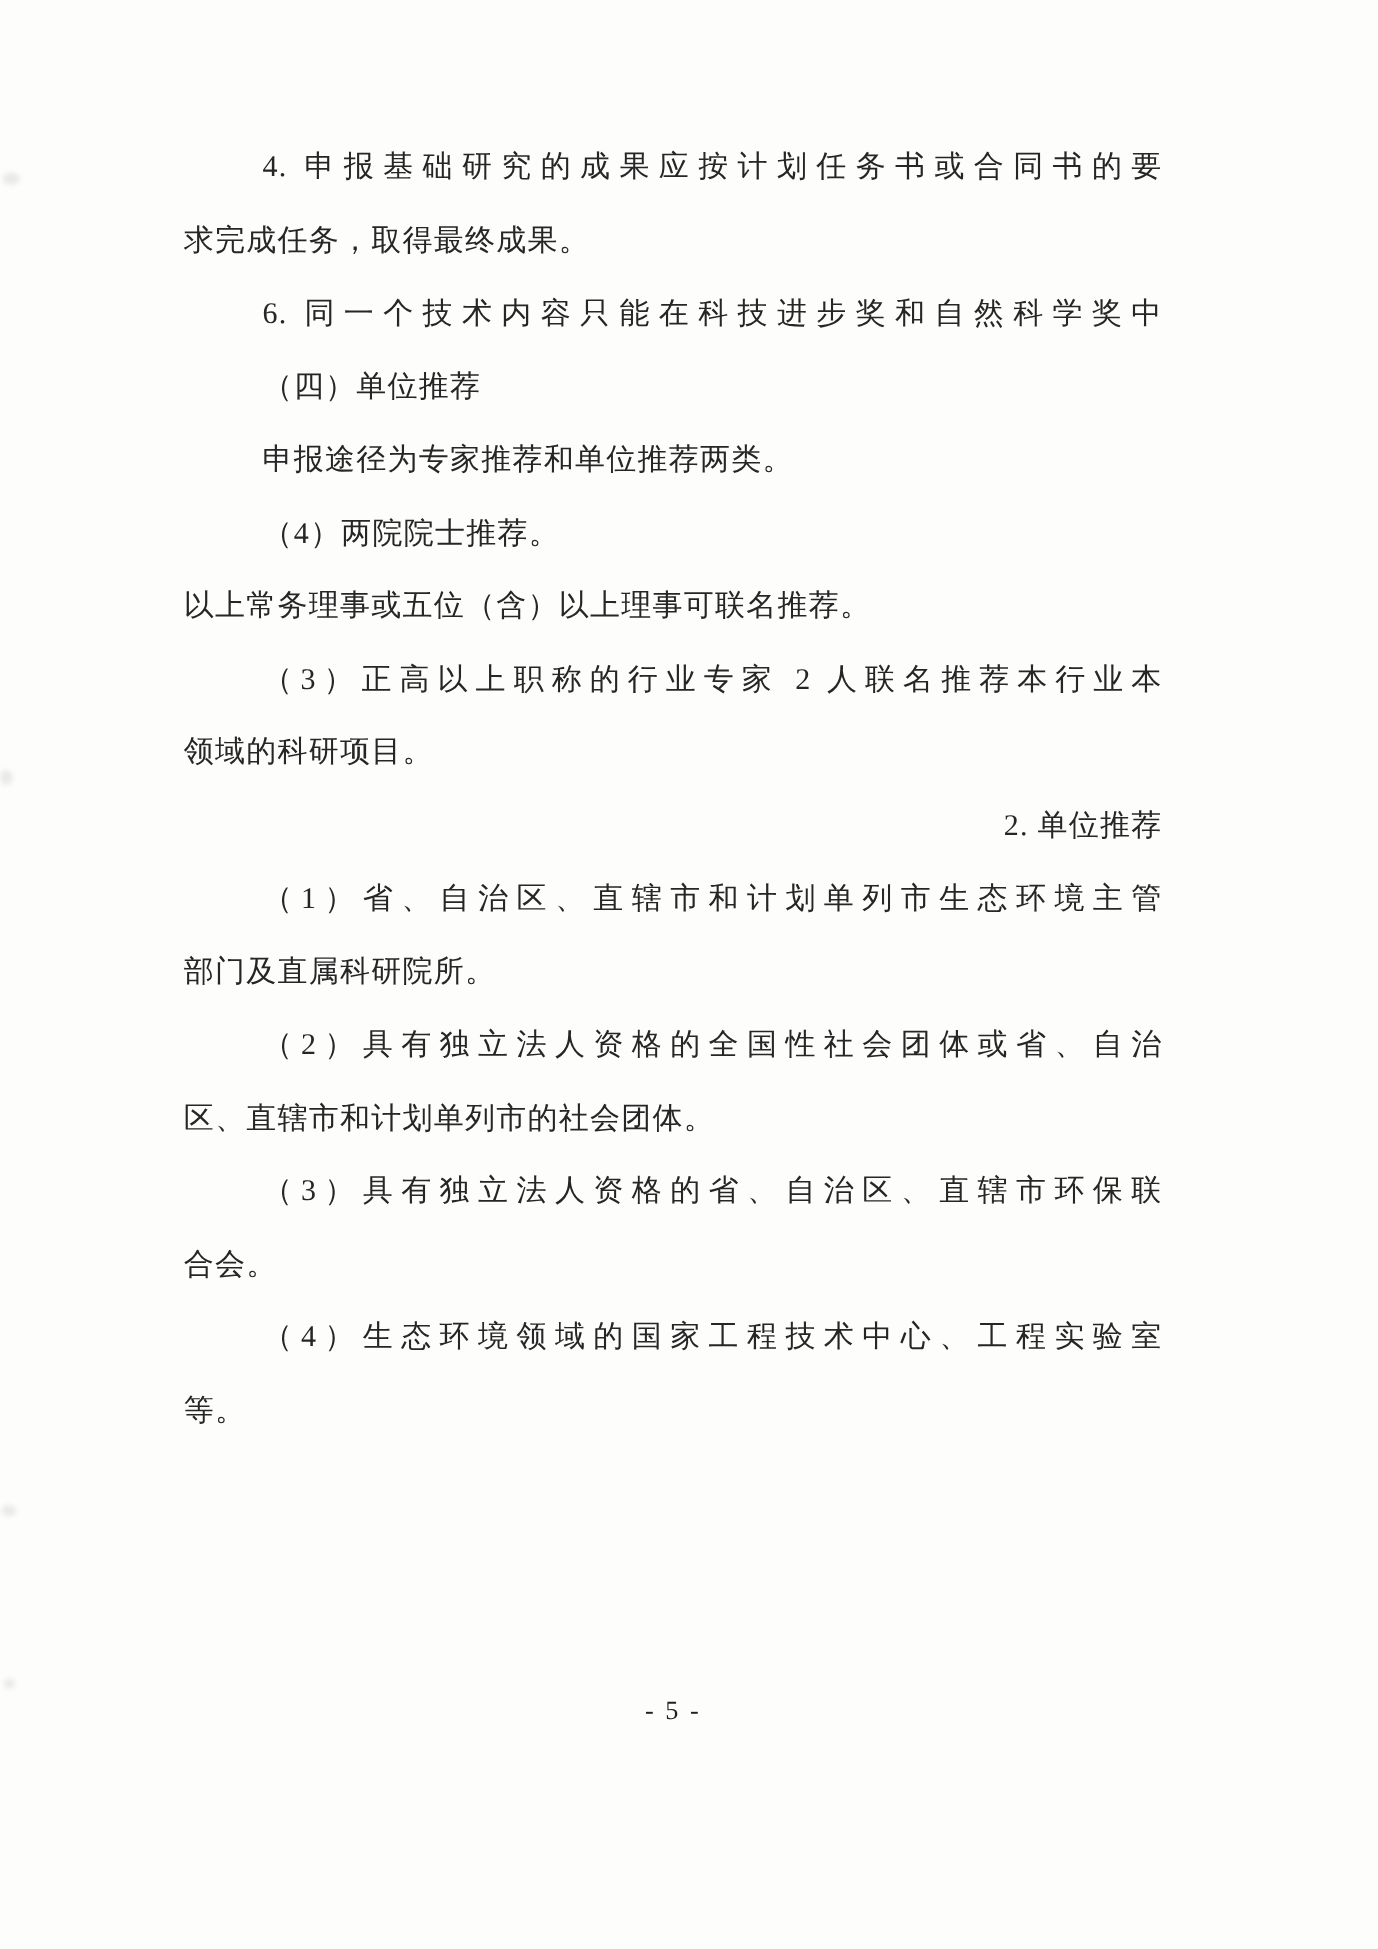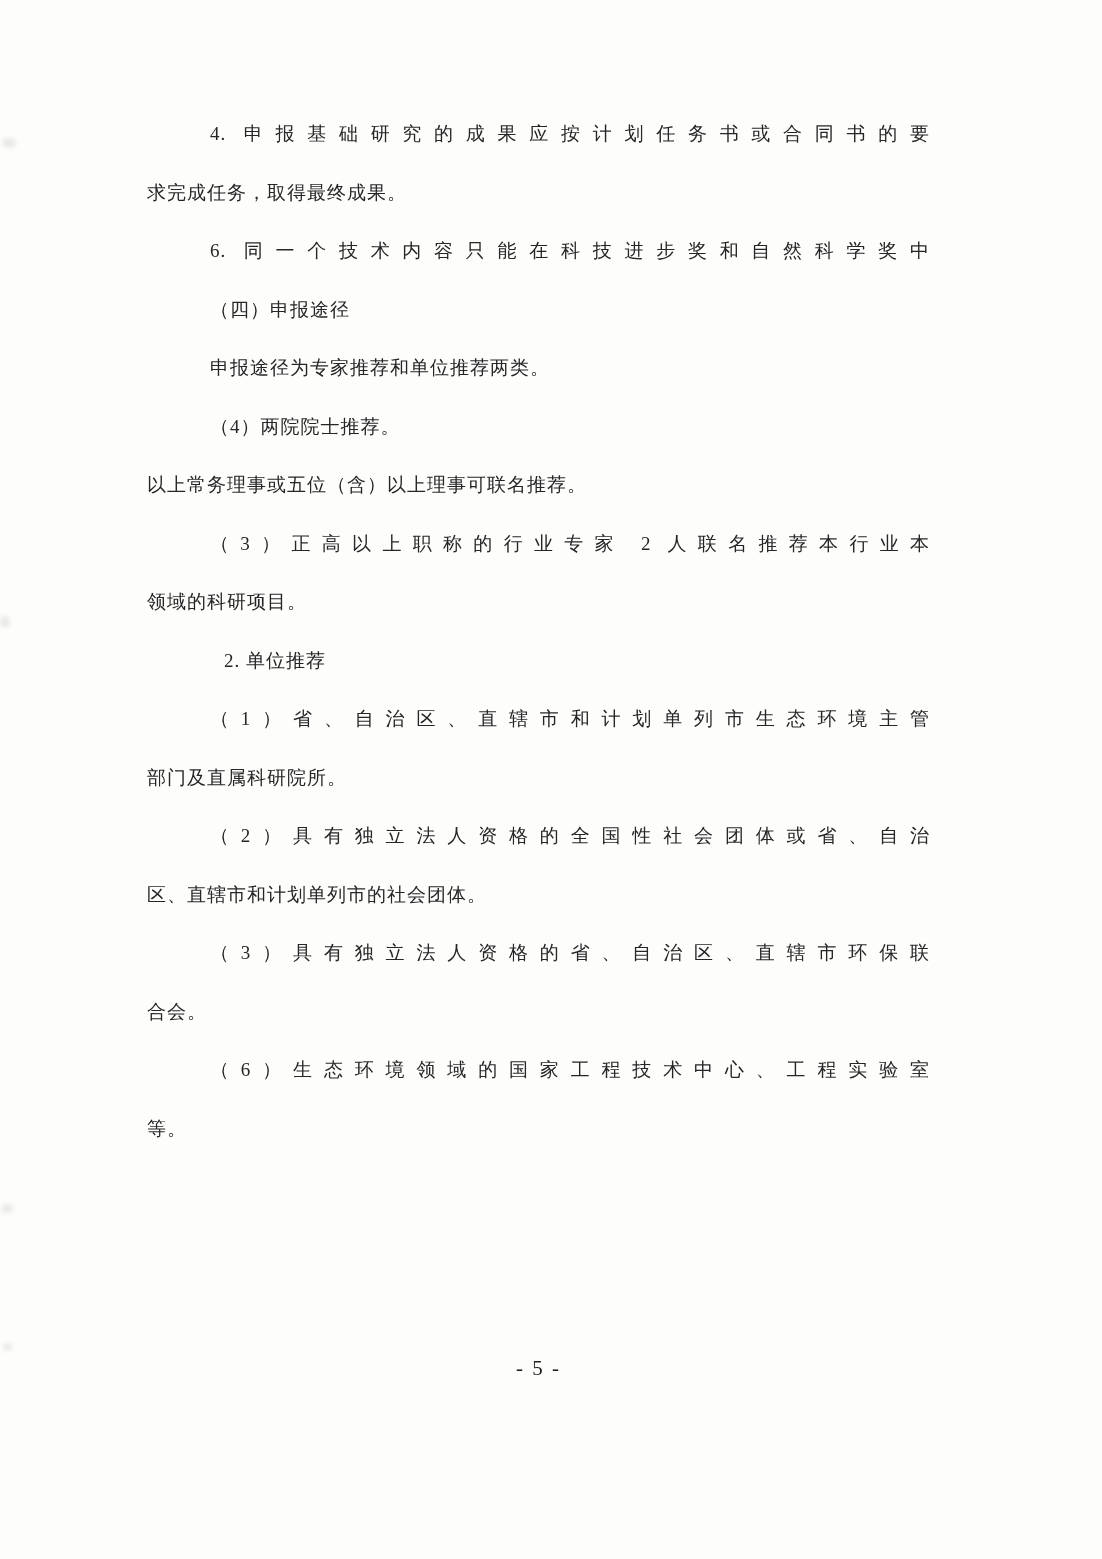--- a/index.html
+++ b/index.html
@@ -28,34 +28,34 @@
 
   .content {
     position: absolute;
     left: 147px;
     top: 105px;
     width: 783px;
   }
   .line {
     height: 58.5px;
     line-height: 58.5px;
-    font-size: 19px;
+    font-size: 24px;
     letter-spacing: 1px;
     white-space: nowrap;
     text-align: left;
   }
   
   .line.full {
     white-space: normal;
     text-align: justify;
     text-align-last: justify;
   }
   .indent-standard { padding-left: 63px; }
   .indent-small    { padding-left: 38px; }
-  .indent-large    { padding-left: 77px; }
+  .indent-large    { padding-left: 77px; text-align: right; }
   .indent-none     { padding-left: 0; }
 
   .pagenum {
     position: absolute;
     left: 147px;
     top: 1356px;
     width: 783px;
     text-align: center;
     font-size: 21px;
     letter-spacing: 2px;
@@ -68,31 +68,31 @@
 <div class="page">
   <div class="smudge s1"></div>
   <div class="smudge s2"></div>
   <div class="smudge s3"></div>
   <div class="smudge s4"></div>
 
   <div class="content" id="doc-root">
       <div class="line full indent-standard">4. 申报基础研究的成果应按计划任务书或合同书的要</div>
       <div class="line indent-none">求完成任务，取得最终成果。</div>
       <div class="line full indent-standard">6. 同一个技术内容只能在科技进步奖和自然科学奖中</div>
-      <div class="line indent-standard">（四）申报途径</div>
+      <div class="line indent-standard">（四）单位推荐</div>
       <div class="line indent-standard">申报途径为专家推荐和单位推荐两类。</div>
       <div class="line indent-standard">（4）两院院士推荐。</div>
       <div class="line indent-none">以上常务理事或五位（含）以上理事可联名推荐。</div>
       <div class="line full indent-standard">（3）正高以上职称的行业专家 2 人联名推荐本行业本</div>
       <div class="line indent-none">领域的科研项目。</div>
       <div class="line indent-large">2. 单位推荐</div>
       <div class="line full indent-standard">（1）省、自治区、直辖市和计划单列市生态环境主管</div>
       <div class="line indent-none">部门及直属科研院所。</div>
       <div class="line full indent-standard">（2）具有独立法人资格的全国性社会团体或省、自治</div>
       <div class="line indent-none">区、直辖市和计划单列市的社会团体。</div>
       <div class="line full indent-standard">（3）具有独立法人资格的省、自治区、直辖市环保联</div>
       <div class="line indent-none">合会。</div>
-      <div class="line full indent-standard">（6）生态环境领域的国家工程技术中心、工程实验室</div>
+      <div class="line full indent-standard">（4）生态环境领域的国家工程技术中心、工程实验室</div>
       <div class="line indent-none">等。</div>
     </div>
 
   <div class="pagenum">- 5 -</div>
 </div>
 
 </body></html>

